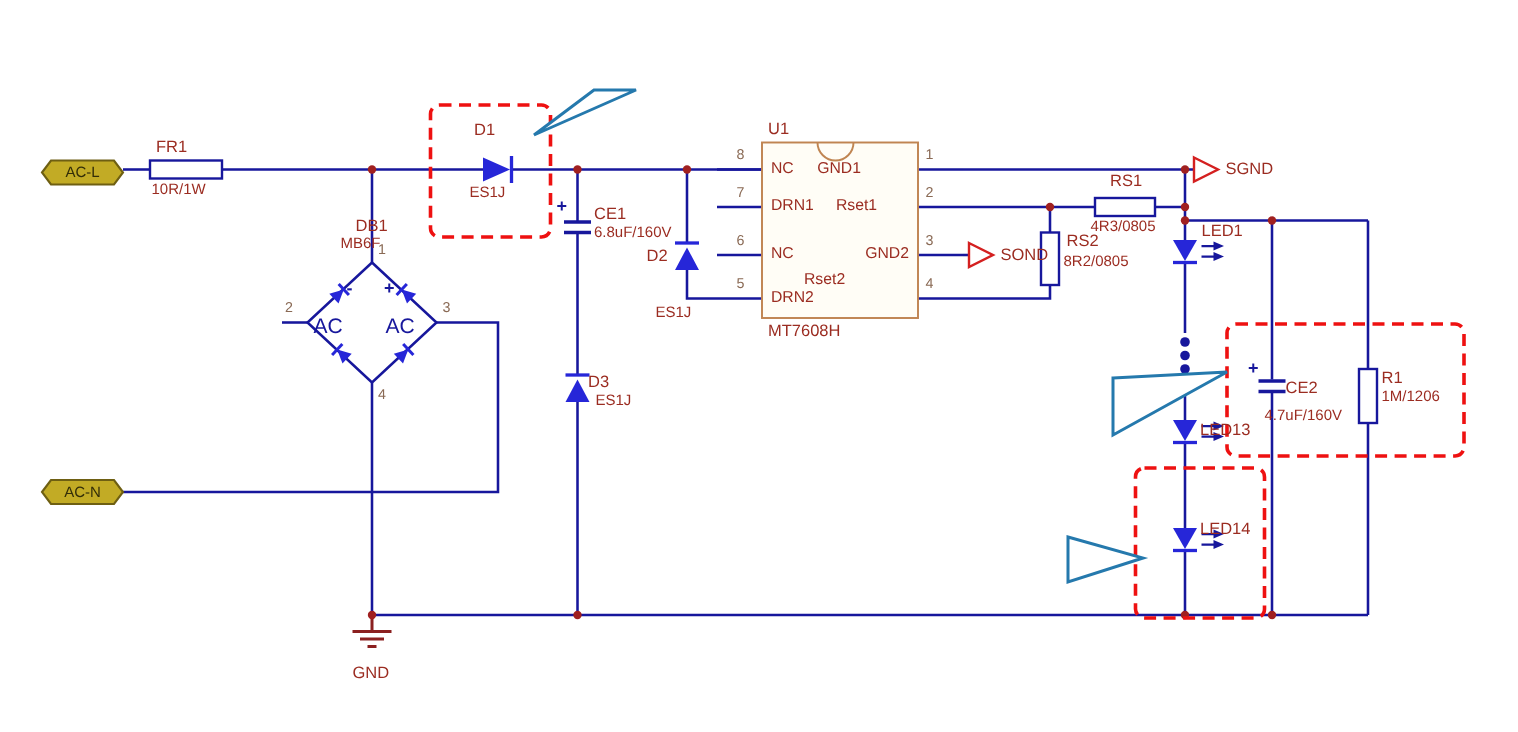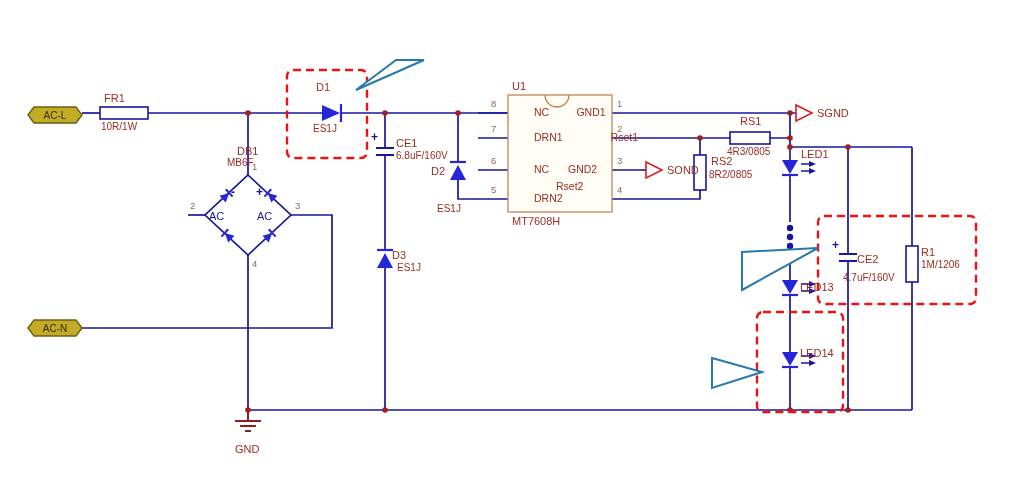--- a/index.html
+++ b/index.html
@@ -1,25 +1,25 @@
 <!DOCTYPE html>
 <html><head>
 <meta charset="utf-8">
 <style>
   html,body { margin:0; padding:0; background:#fff; }
   .canvas { position:relative; width:1012px; height:488px; background:#ffffff; overflow:hidden;
             font-family:"Liberation Sans","DejaVu Sans",sans-serif; }
   .canvas svg { position:absolute; left:0; top:0; }
   .lbl  { position:absolute; color:#9b2c21; font-size:11px; line-height:1.1; white-space:nowrap; }
   .val  { font-size:10px; }
-  .pname{ font-size:10.5px;margin-left:20px; }
+  .pname{ font-size:10.5px; }
   .pnum { color:#8a6a55; font-size:9.5px; }
   .navy { color:#17179c; }
   .plus { font-size:12px; font-weight:bold; }
-  .acsm { font-size:11px; color:#17179c; }
+  .acsm { font-size:14px; color:#17179c; }
   .hexlbl { position:absolute; color:#332e08; font-size:10px; font-weight:normal; text-align:center;
             line-height:1.4; white-space:nowrap; }
   .callout { position:absolute; border:2px solid #2579ad; background:#ffffff; color:#ea0000;
              font-weight:bold; display:flex; flex-direction:column; align-items:center;
              justify-content:center; text-align:center; }
 </style>
 </head>
 <body>
 
 <div class="canvas">
@@ -205,23 +205,23 @@
 <div class="lbl" style="left:392px;top:249px">D3</div>
 <div class="lbl val" style="left:397px;top:262px">ES1J</div>
 
 <div class="lbl" style="left:512px;top:80px">U1</div>
 <div class="lbl" style="left:512px;top:215px">MT7608H</div>
 
 <div class="lbl pname" style="left:514px;top:107px">NC</div>
 <div class="lbl pname" style="left:514px;top:132px">DRN1</div>
 <div class="lbl pname" style="left:514px;top:164px">NC</div>
 <div class="lbl pname" style="left:514px;top:193px">DRN2</div>
-<div class="lbl pname" style="left:536px;top:107px;width:70px;text-align:center">GND1</div>
-<div class="lbl pname" style="left:548px;top:132px;width:70px;text-align:right">Rset1</div>
-<div class="lbl pname" style="left:548px;top:164px;width:70px;">GND2</div>
+<div class="lbl pname" style="left:504px;top:107px;width:70px;text-align:right">GND1</div>
+<div class="lbl pname" style="left:536px;top:132px;width:70px;text-align:center">Rset1</div>
+<div class="lbl pname" style="left:536px;top:164px;width:70px;text-align:right">GND2</div>
 <div class="lbl pname" style="left:536px;top:181px;width:70px;text-align:left">Rset2</div>
 
 <div class="lbl pnum" style="left:491px;top:99px">8</div>
 <div class="lbl pnum" style="left:491px;top:124px">7</div>
 <div class="lbl pnum" style="left:491px;top:156px">6</div>
 <div class="lbl pnum" style="left:491px;top:185px">5</div>
 <div class="lbl pnum" style="left:617px;top:99px">1</div>
 <div class="lbl pnum" style="left:617px;top:124px">2</div>
 <div class="lbl pnum" style="left:617px;top:156px">3</div>
 <div class="lbl pnum" style="left:617px;top:185px">4</div>

